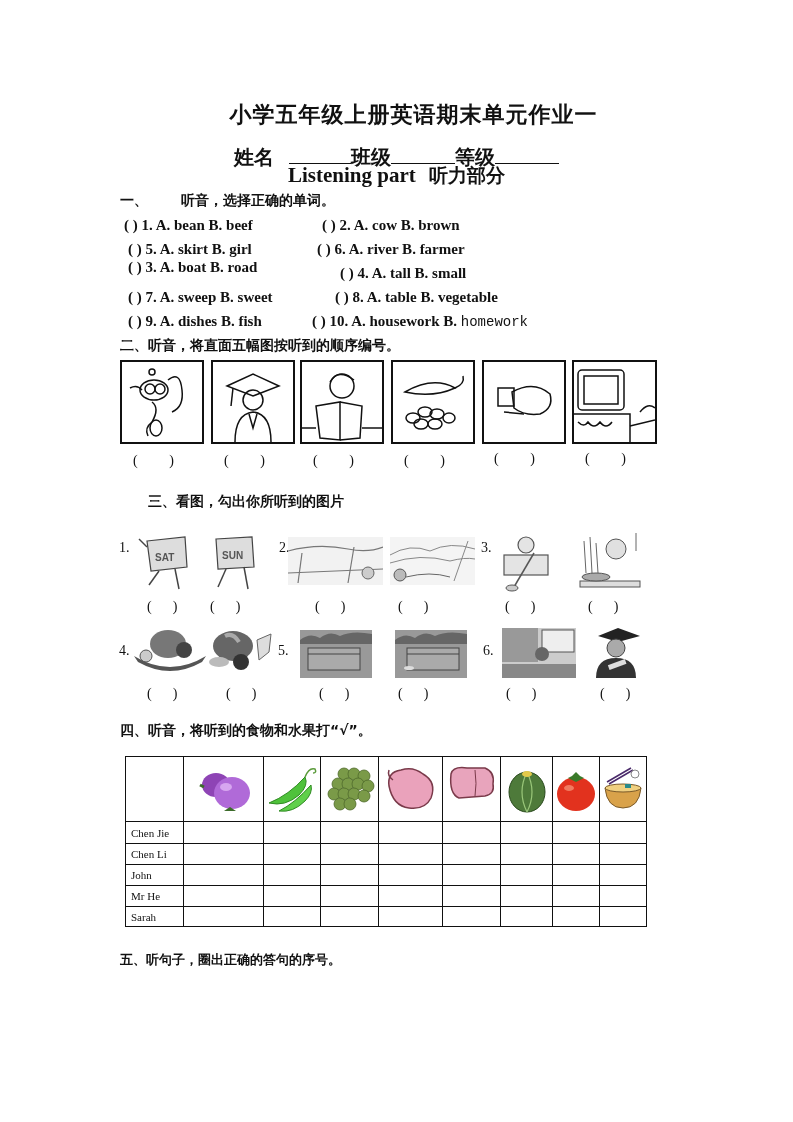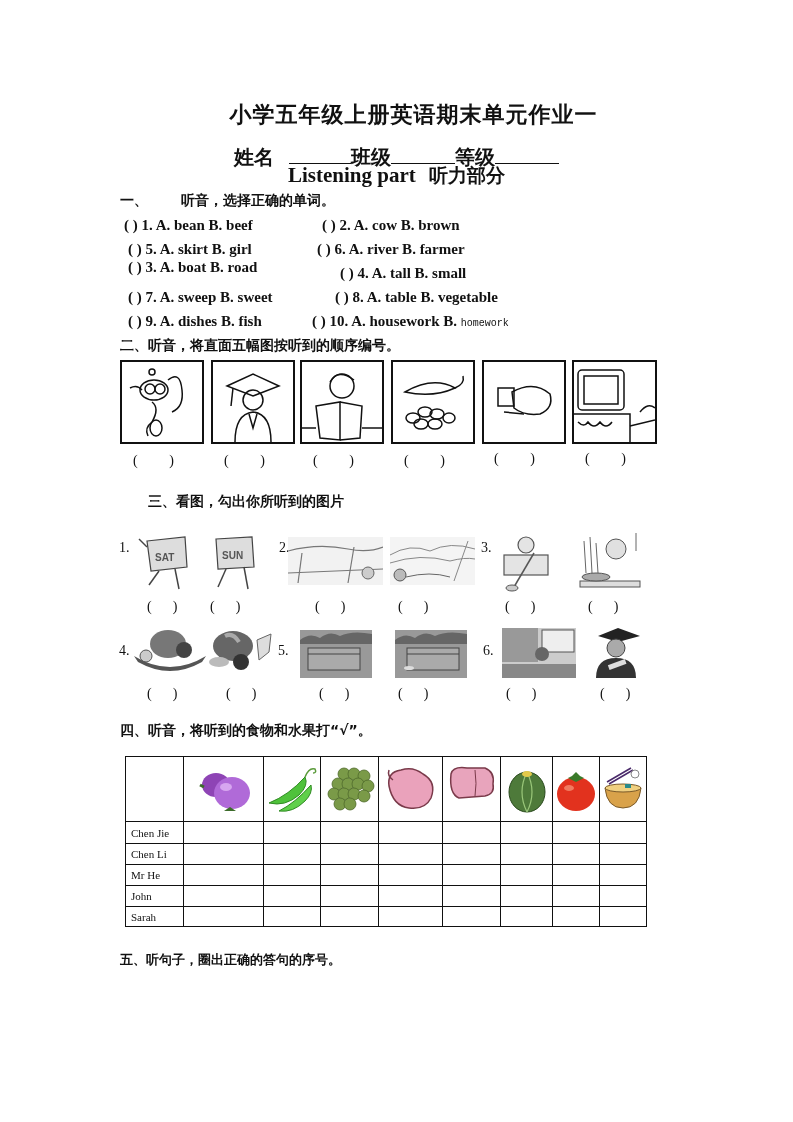--- a/index.html
+++ b/index.html
@@ -5,21 +5,21 @@
   html, body { margin: 0; padding: 0; background: #ffffff; }
   body { width: 793px; height: 1122px; position: relative; overflow: hidden; color: #111; font-family: "DejaVu Sans", sans-serif; }
   .abs { position: absolute; }
   .title { left: 17px; width: 793px; top: 100px; text-align: center; font-size: 22px; font-weight: bold; letter-spacing: 1px; }
   .info { left: 0; width: 793px; top: 144px; text-align: center; font-size: 20px; font-weight: bold; }
   .info .blank { display: inline-block; border-bottom: 1.5px solid #111; height: 14px; vertical-align: baseline; }
   .subtitle { left: 0; width: 793px; top: 163px; text-align: center; font-size: 19px; font-weight: bold; }
   .subtitle .en { font-family: "Liberation Serif", serif; font-size: 21px; }
   .sec { font-size: 14px; font-weight: bold; white-space: nowrap; }
   .q { font-family: "Liberation Serif", serif; font-size: 15px; font-weight: bold; white-space: nowrap; }
-  .q .plain { font-family: "Liberation Mono", monospace; font-weight: normal; font-size: 10px; }
+  .q .plain { font-family: "Liberation Mono", monospace; font-weight: normal; font-size: 14px; }
   .pic { position: absolute; border: 2px solid #111; background: #fff; box-sizing: border-box; overflow: hidden; }
   .paren { position: absolute; font-family: "Liberation Serif", serif; font-size: 14px; white-space: pre; }
   .img3 { position: absolute; overflow: hidden; }
   .num { position: absolute; font-family: "Liberation Serif", serif; font-size: 14px; }
   table.food { position: absolute; left: 125px; top: 756px; border-collapse: collapse; }
   table.food td { border: 1.5px solid #111; padding: 0; font-family: "Liberation Serif", serif; font-size: 11px; vertical-align: middle; }
   table.food td.name { padding-left: 5px; }
   .food-ic { display: block; margin: 0 auto; }
 </style>
 </head>
@@ -379,32 +379,32 @@
     <td></td>
         <td></td>
         <td></td>
         <td></td>
         <td></td>
         <td></td>
         <td></td>
         <td></td>
   </tr>
   <tr style="height:21px;">
+    <td class="name">John</td>
+    <td></td>
+        <td></td>
+        <td></td>
+        <td></td>
+        <td></td>
+        <td></td>
+        <td></td>
+        <td></td>
+  </tr>
+  <tr style="height:21px;">
     <td class="name">Mr He</td>
-    <td></td>
-        <td></td>
-        <td></td>
-        <td></td>
-        <td></td>
-        <td></td>
-        <td></td>
-        <td></td>
-  </tr>
-  <tr style="height:21px;">
-    <td class="name">John</td>
     <td></td>
         <td></td>
         <td></td>
         <td></td>
         <td></td>
         <td></td>
         <td></td>
         <td></td>
   </tr>
   <tr style="height:20px;">

